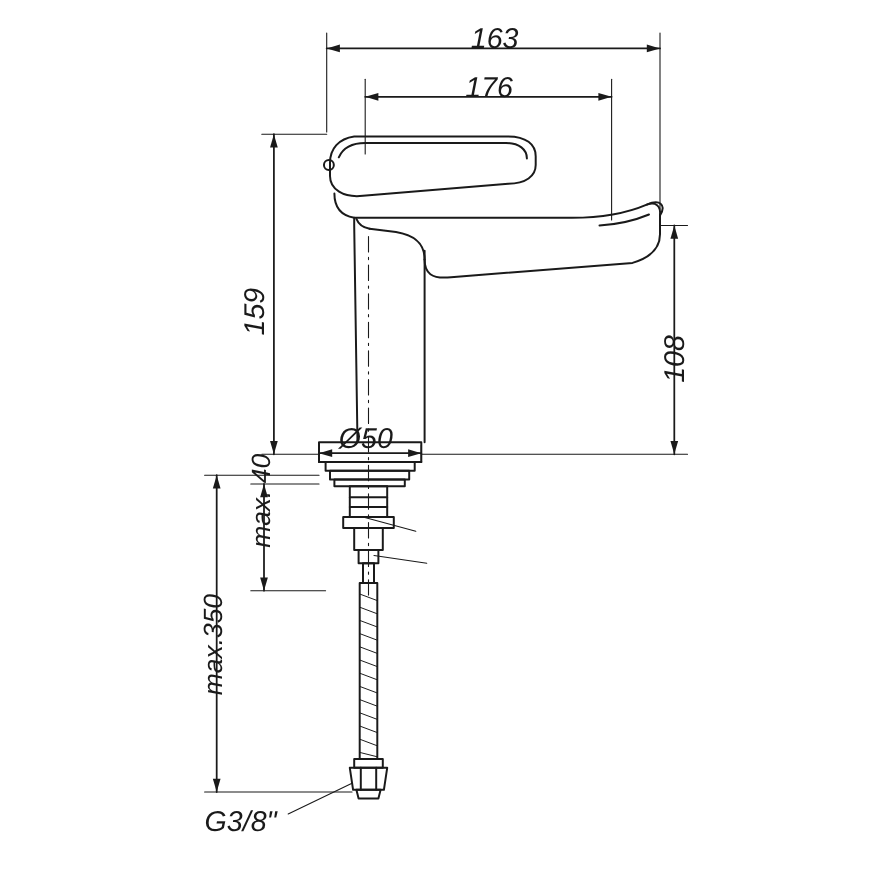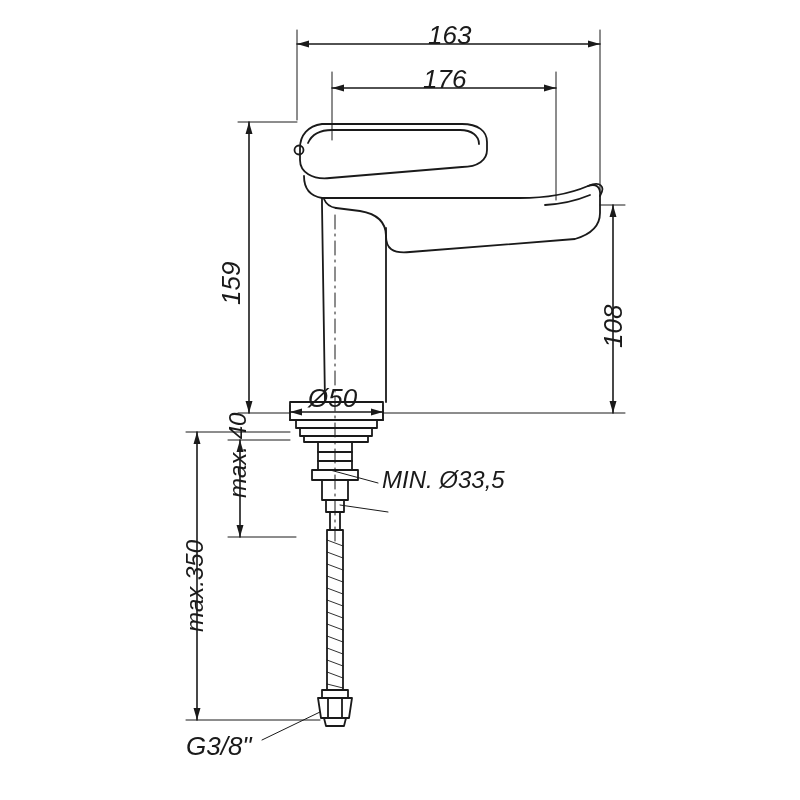--- a/index.html
+++ b/index.html
@@ -203,18 +203,17 @@
   <div class="dim-label size-lg rot90" style="left:218px; top:305px;">159</div>
 
   <div class="dim-label size-lg rot90" style="left:600px; top:348px;">108</div>
 
   <div class="dim-label size-lg" style="left:308px; top:373px;margin-top:12px;">Ø50</div>
 
   <div class="dim-label size-md rot90" style="left:226px; top:498px;">max. 40</div>
 
   <div class="dim-label size-md rot90" style="left:183px; top:632px;">max.350</div>
 
-  <div class="dim-label size-md" style="left:382px; top:468px;">MIN. Ø33,5</div>
 
 
   <div class="dim-label size-lg" style="left:186px; top:733px;">G3/8"</div>
 
 </div>
 
 </body></html>

